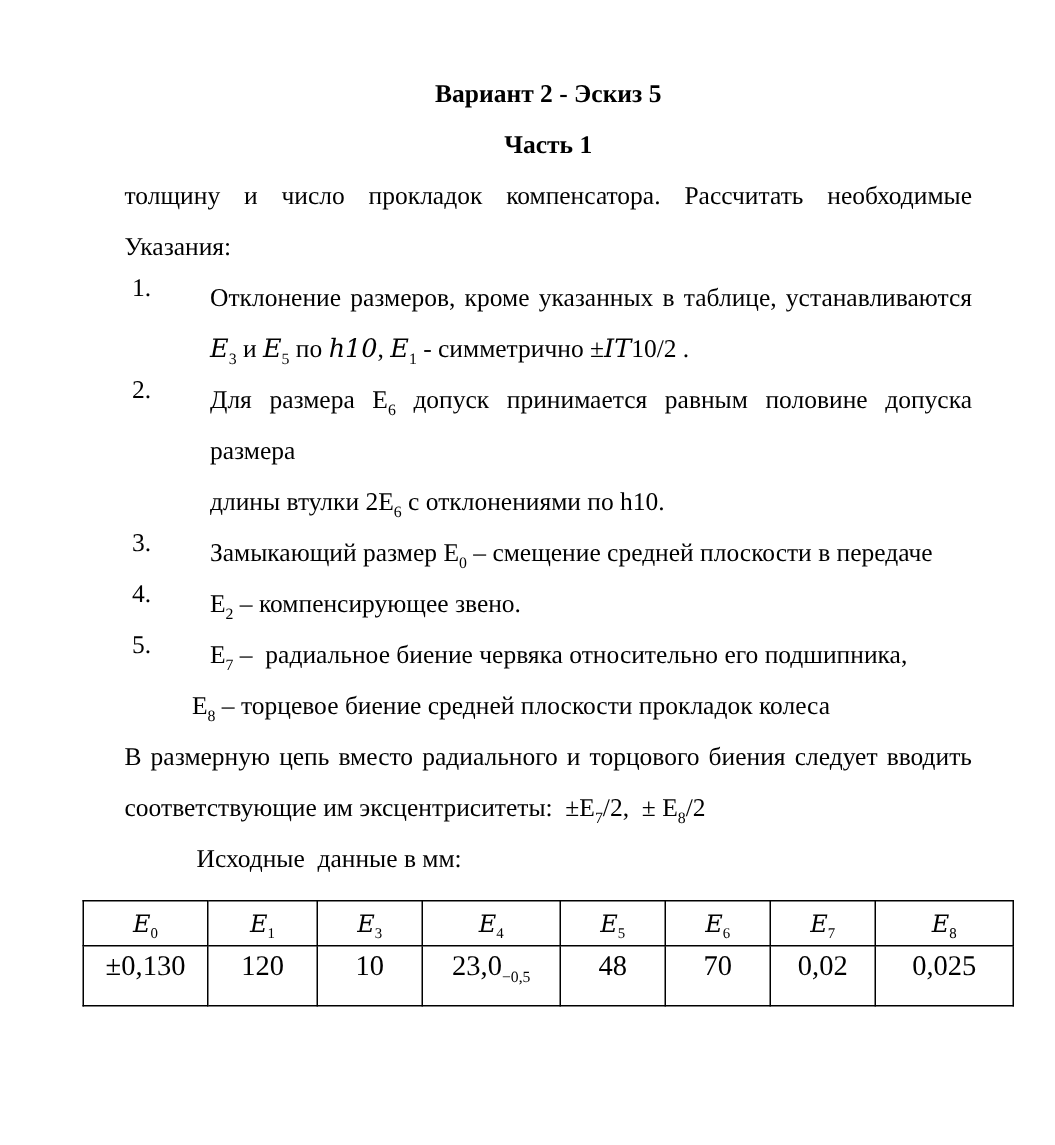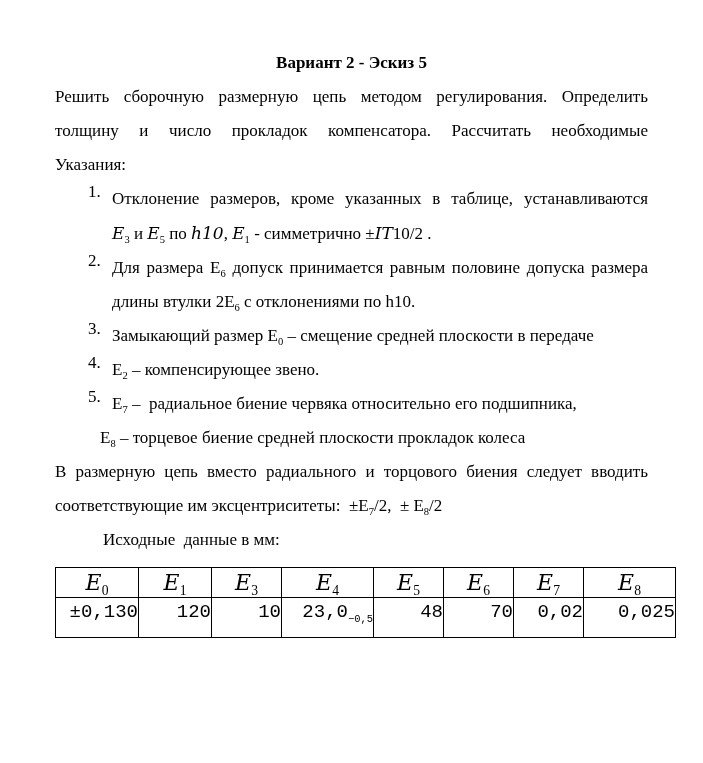--- a/index.html
+++ b/index.html
@@ -8,21 +8,21 @@
     width: 703px;
     height: 763px;
     background: #ffffff;
     color: #000000;
     font-family: "Liberation Serif", serif;
     font-size: 17px;
     box-sizing: border-box;
     padding: 46px 55px 0 55px;
     overflow: hidden;
   }
-  .line { line-height: 34px; }
+  .line { line-height: 34px; margin-left: 28px; }
   .center { text-align: center; font-weight: bold; }
   .stretch { text-align: justify; text-align-last: justify; }
   .pre { white-space: pre-wrap; }
   .it { font-family: "DejaVu Serif", serif; font-style: italic; }
   sub { font-size: 0.62em; line-height: 0; }
   .li { position: relative; padding-left: 57px; }
   .li .num { position: absolute; left: 33px; top: 0; }
   .cont { padding-left: 45px; }
   .tbl-heading { font-weight: normal; padding-left: 48px; }
   table.data {
@@ -32,42 +32,41 @@
     margin-top: 10px;
   }
   table.data th, table.data td {
     border: 1.5px solid #000000;
     text-align: center;
     padding: 0;
   }
   table.data th {
     height: 29px;
     font-weight: normal;
-    font-size: 22px;
+    font-size: 16px;
     vertical-align: middle;
   }
   table.data td {
     height: 36px;
     font-size: 19px;
-    font-family: Liberation Mono, monospace;
+    font-family: Liberation Serif, serif;
     vertical-align: top;
     padding-top: 3px;
-    text-align: right;
   }
   table.data td sub { font-size: 0.55em; }
 </style>
 </head>
 <body>
 
 <div class="page">
 
   <div class="line center">Вариант 2 - Эскиз 5</div>
+  <div class="line center">Часть 1</div>
 
   <div>
-    <div class="line stretch">Решить сборочную размерную цепь методом регулирования. Определить</div>
     <div class="line stretch">толщину и число прокладок компенсатора. Рассчитать необходимые</div>
   </div>
 
   <div class="line">Указания:</div>
 
   <div>
 
     <div class="li">
       <span class="num">1.</span>
       <div class="line stretch">Отклонение размеров, кроме указанных в таблице, устанавливаются</div>

